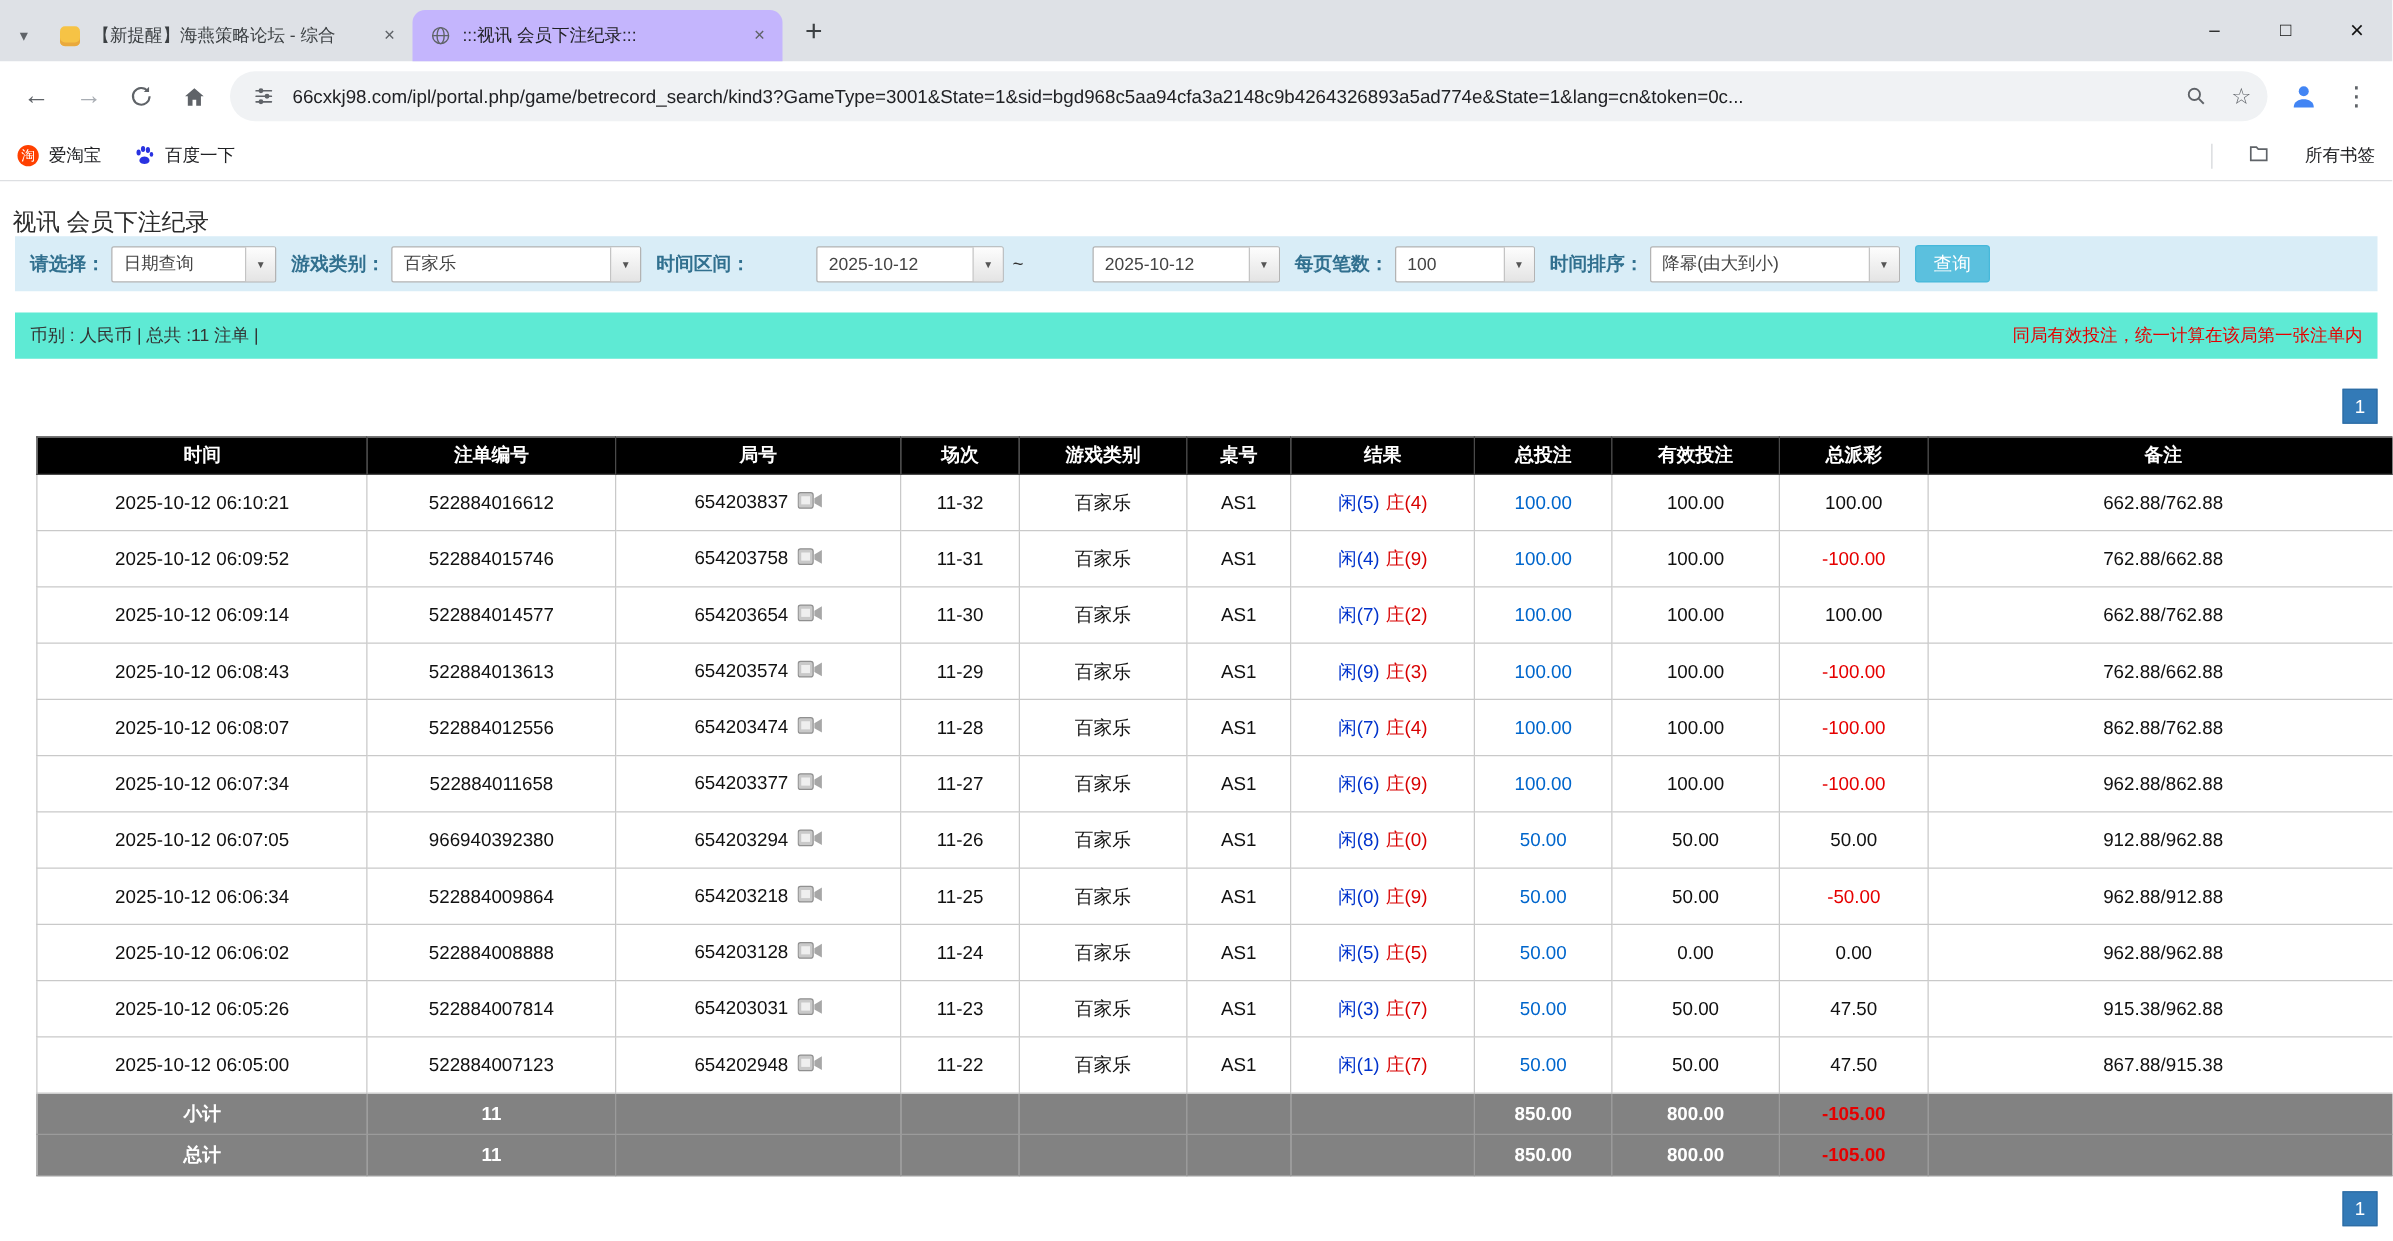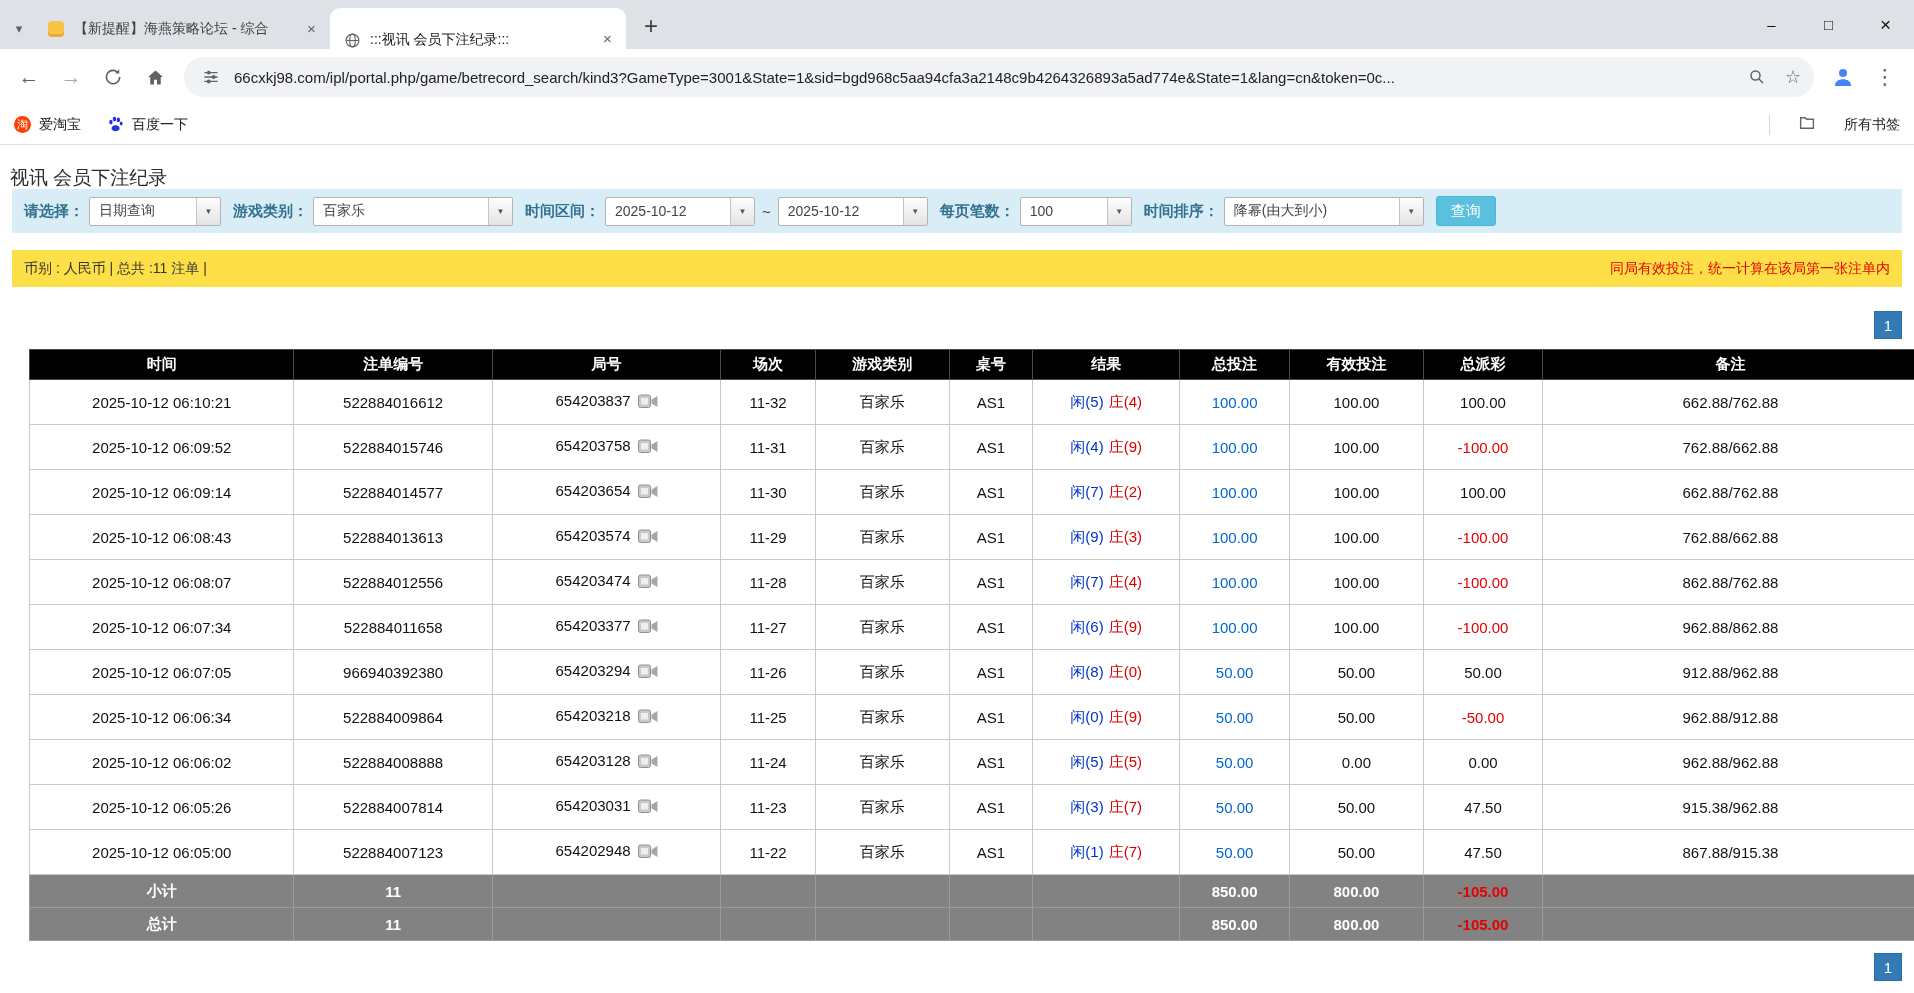--- a/index.html
+++ b/index.html
@@ -4,21 +4,21 @@
 <title>:::视讯 会员下注纪录:::</title>
 <style>
   * { box-sizing: border-box; margin: 0; padding: 0; }
   html,body { width:1914px; height:993px; overflow:hidden; }
   body { font-family:"Liberation Sans","DejaVu Sans",sans-serif; background:#fff; color:#000; }
 
   
   .tabstrip { height:49px; background:#dee1e6; display:flex; align-items:flex-end; position:relative; padding-left:4px; }
   .tab-search-btn { width:30px; height:41px; display:flex; align-items:center; justify-content:center; color:#5f6368; font-size:13px; }
   .tab { width:296px; height:41px; display:flex; align-items:center; gap:9px; padding:0 8px 0 13px; border-radius:10px 10px 0 0; font-size:14px; color:#3c4043; }
-  .tab.active { background:#ffffff; color:#202124;align-items:flex-end; }
+  .tab.active { background:#c4b5fd; color:#202124; }
   .favicon { width:18px; height:18px; flex:none; display:flex; align-items:center; justify-content:center; }
   .fav-yellow { width:16px; height:16px; border-radius:4px; background:#f6c345; box-shadow:inset 0 -3px 0 #e9a93d; }
   .tab-title { flex:1; overflow:hidden; white-space:nowrap; }
   .tab-close { width:21px; height:21px; flex:none; border-radius:50%; display:flex; align-items:center; justify-content:center; font-size:15px; color:#5f6368; }
   .newtab-btn { width:34px; height:34px; margin:0 0 6px 8px; display:flex; align-items:center; justify-content:center; font-size:24px; color:#3c4043; }
   .win-controls { position:absolute; right:0; top:0; height:49px; display:flex; }
   .win-btn { width:57px; height:100%; display:flex; align-items:center; justify-content:center; font-size:15px; color:#111; }
   .win-btn.close-w { font-size:19px; }
 
   .toolbar { height:56px; background:#fff; display:flex; align-items:center; padding:0 10px; gap:4px; }
@@ -35,25 +35,25 @@
   .bm-sep { width:1px; height:20px; background:#d4d6d9; }
 
   
   .page-title { padding:20px 10px 0; height:44px; font-size:19px; color:#2b2b2b; }
   .filter-bar { margin:0 12px; background:#d9edf7; height:44px; display:flex; align-items:center; padding:0 10px; font-size:15px; }
   .f-label { color:#31708f; font-weight:bold; margin:0 5px 0 12px; white-space:nowrap; }
   .f-label.first { margin-left:2px; }
   .combo { display:flex; align-items:stretch; height:29px; background:#fff; border:1px solid #b3b3b3; border-radius:2px;gap:24px; }
   .combo-val { flex:1; display:flex; align-items:center; padding:0 9px; font-size:14px; color:#444; white-space:nowrap; overflow:hidden; }
   .combo-btn { width:24px; flex:none; border-left:1px solid #c4c4c4; background:linear-gradient(#fdfdfd,#e4e4e4); display:flex; align-items:center; justify-content:center; font-size:8px; color:#555; }
-  .w-query { width:132px; } .w-game { width:200px; } .w-date { width:150px; } .w-size { width:112px; } .w-sort { width:200px; }
+  .w-query { width:132px; } .w-game { width:200px; } .w-date { width:150px;margin-left:48px; } .w-size { width:112px; } .w-sort { width:200px; }
   .tilde { margin:0 7px; color:#333; }
   .search-btn { height:30px; margin-left:12px; padding:0 14px; background:#5bc0de; border:1px solid #46b8da; border-radius:3px; color:#fff; font-size:15px; display:flex; align-items:center; cursor:pointer; }
 
-  .summary-bar { margin:17px 12px 0; background:#fde047; height:37px; display:flex; align-items:center; justify-content:space-between; padding:0 12px; font-size:14px; color:#333; }
+  .summary-bar { margin:17px 12px 0; background:#5eead4; height:37px; display:flex; align-items:center; justify-content:space-between; padding:0 12px; font-size:14px; color:#333; }
   .summary-right { color:#e60000; }
 
   .pagi { display:flex; justify-content:flex-end; margin:24px 12px 10px; }
   .pagi.bottom { margin:12px 12px 0; }
   .page-btn { min-width:28px; height:28px; padding:0 6px; background:#337ab7; border:1px solid #2e6da4; color:#fff; font-size:15px; display:flex; align-items:center; justify-content:center; cursor:pointer; }
 
   table.bet { width:calc(100% - 24px); margin:0 29px; border-collapse:collapse; table-layout:fixed; text-align:center; font-size:15px; }
   .bet th { background:#000; color:#fff; font-weight:bold; height:30px; border:1px solid #4a4a4a; }
   .bet td { border:1px solid #c9c9c9; height:45px; color:#111; }
   .player { color:#0033cc; margin-right:5px; }

